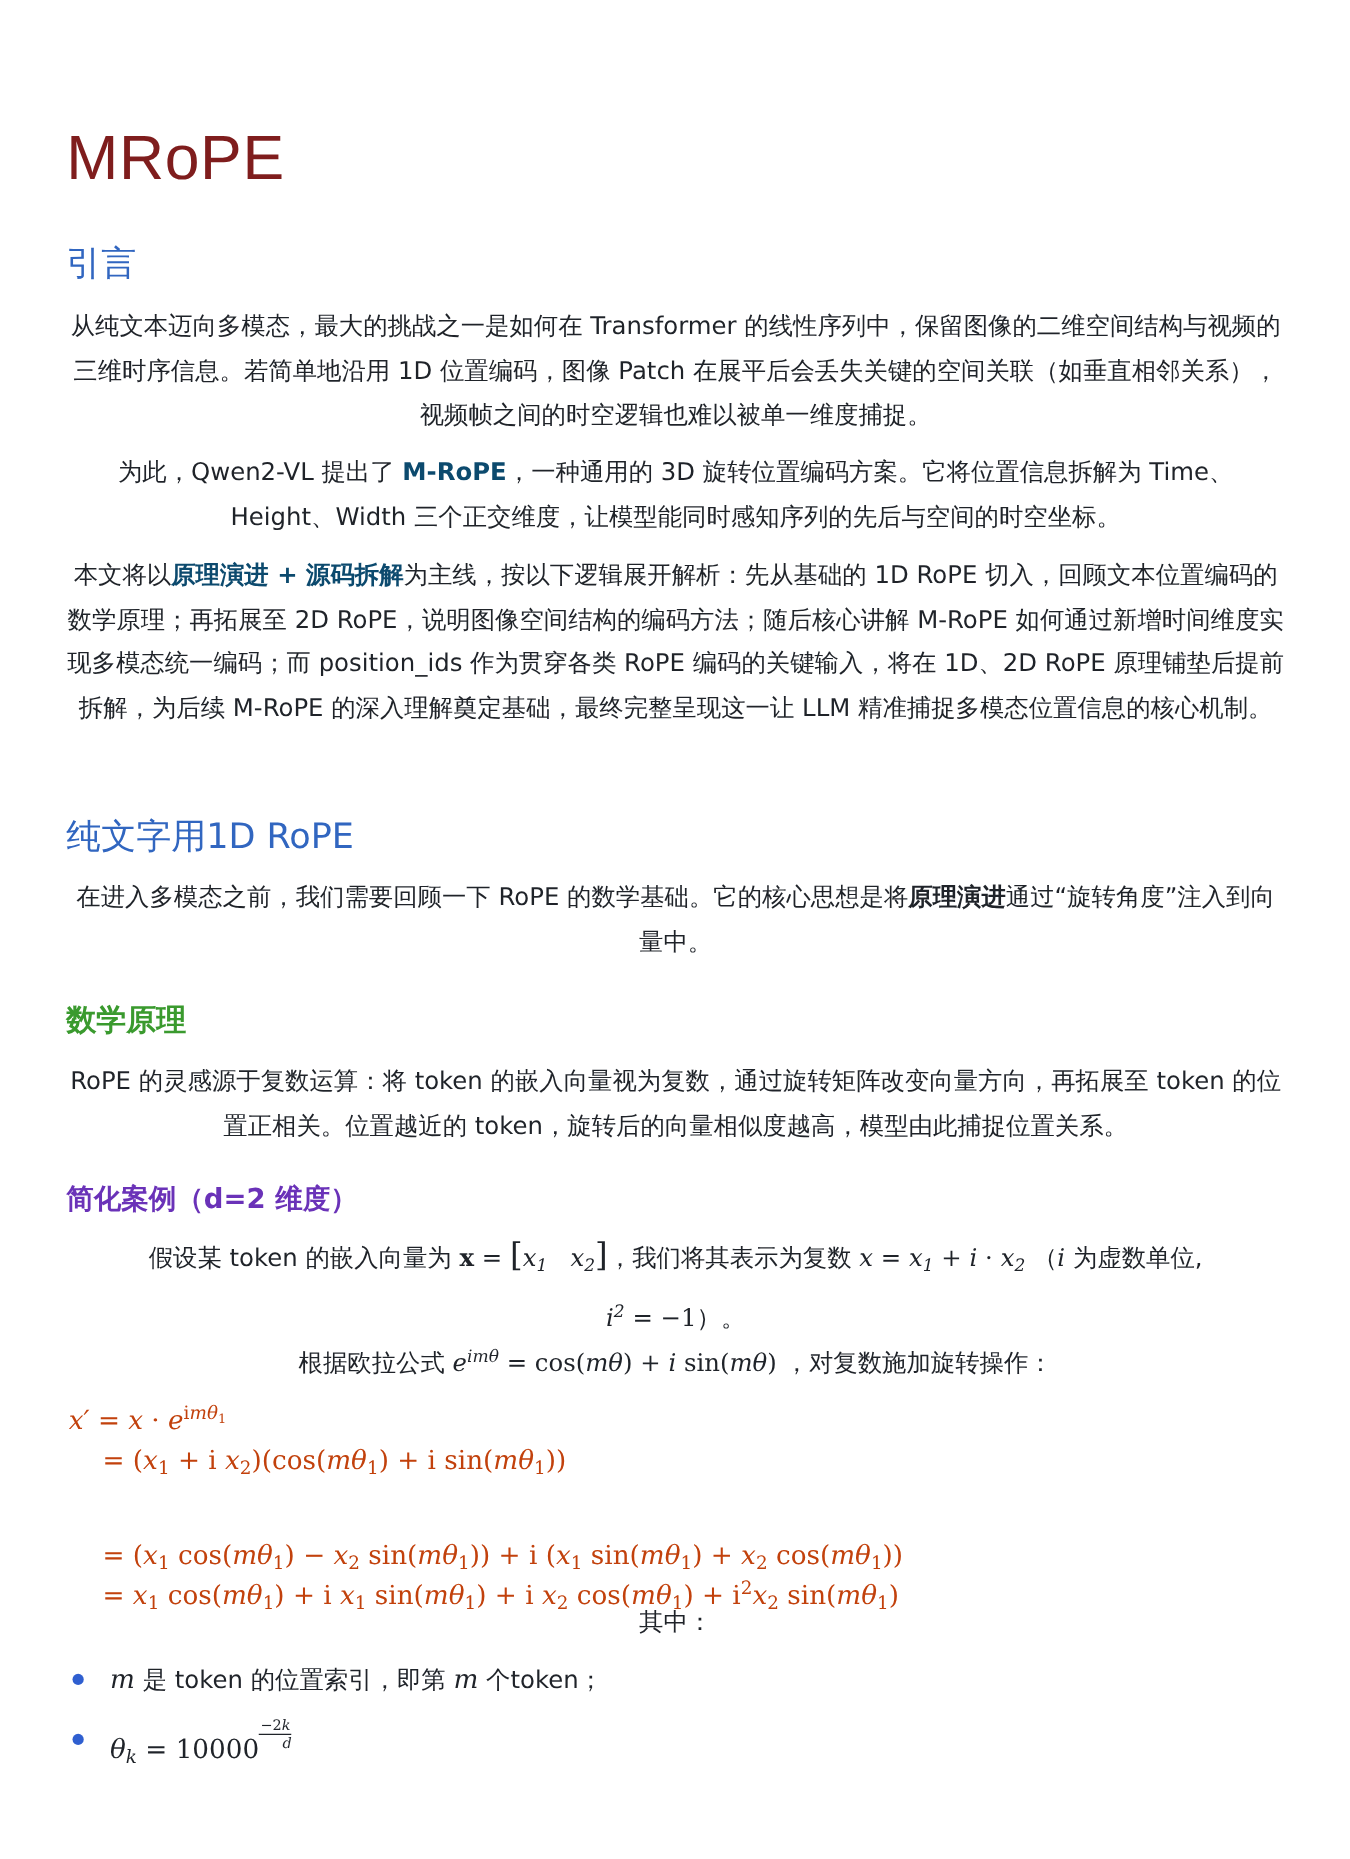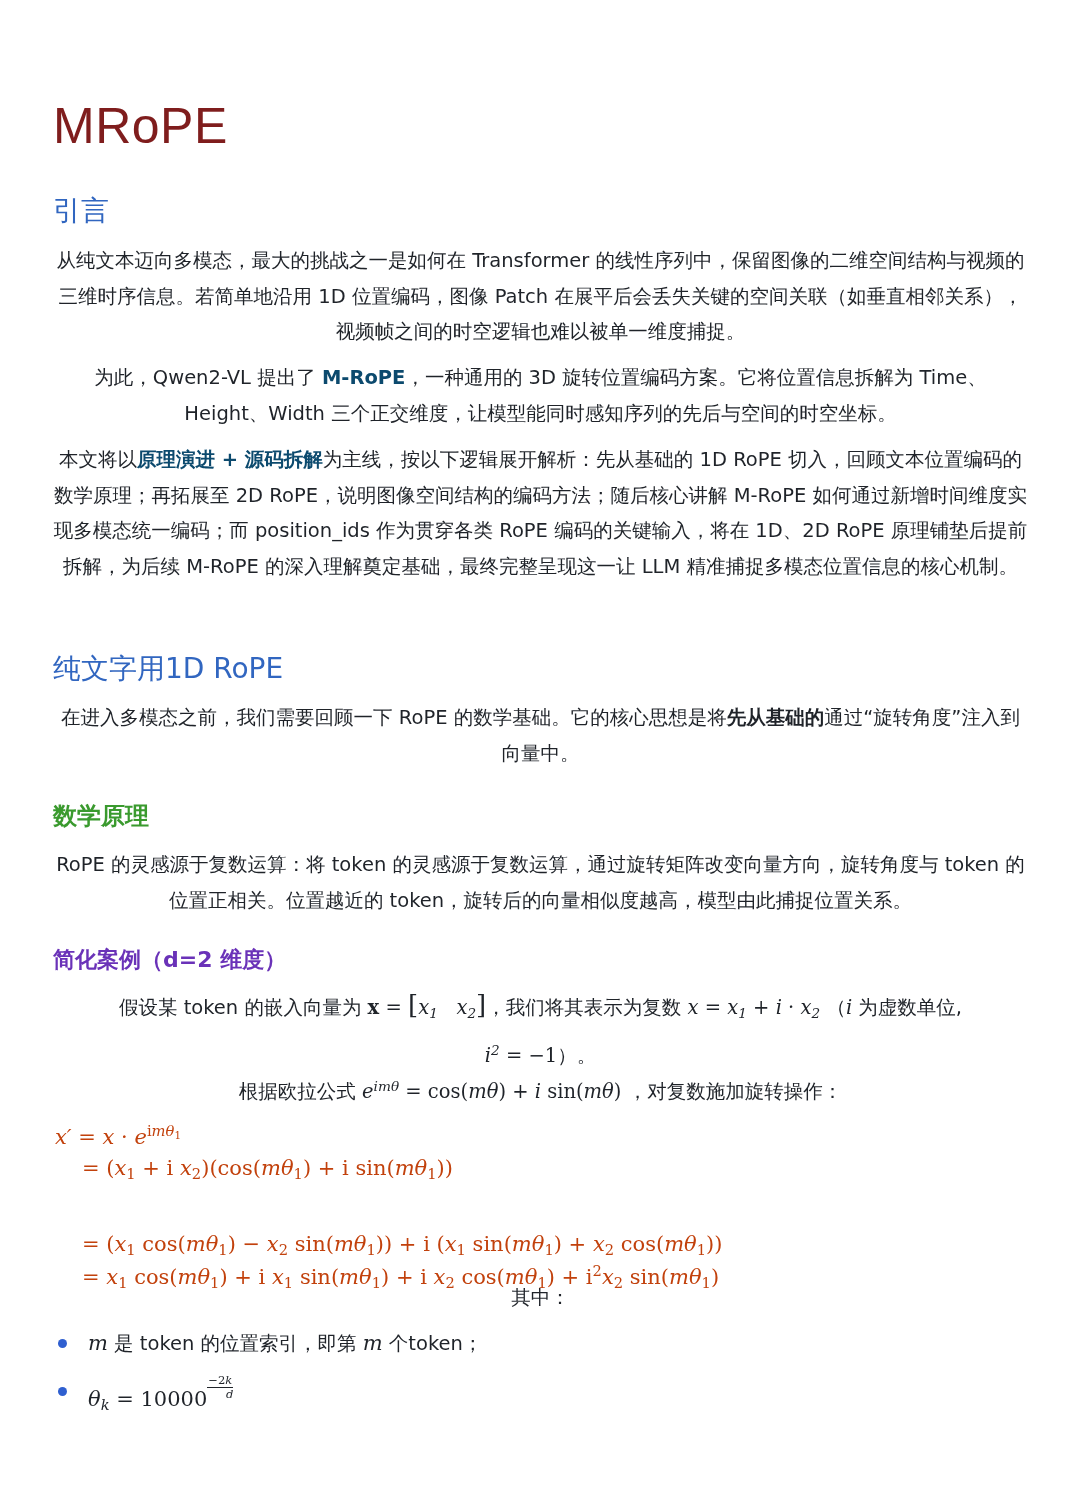--- a/index.html
+++ b/index.html
@@ -63,25 +63,25 @@
   <h2 class="h2" style="top:193px;">引言</h2>
 
   <p class="p" style="top:243px;">从纯文本迈向多模态，最大的挑战之一是如何在 Transformer 的线性序列中，保留图像的二维空间结构与视频的三维时序信息。若简单地沿用 1D 位置编码，图像 Patch 在展平后会丢失关键的空间关联（如垂直相邻关系），视频帧之间的时空逻辑也难以被单一维度捕捉。</p>
 
   <p class="p" style="top:360px;"><span>为此，Qwen2-VL 提出了 </span><span class="green">M-RoPE</span><span>，一种通用的 3D 旋转位置编码方案。它将位置信息拆解为 Time、Height、Width 三个正交维度，让模型能同时感知序列的先后与空间的时空坐标。</span></p>
 
   <p class="p" style="top:442px;"><span>本文将以</span><span class="green">原理演进 + 源码拆解</span><span>为主线，按以下逻辑展开解析：先从基础的 1D RoPE 切入，回顾文本位置编码的数学原理；再拓展至 2D RoPE，说明图像空间结构的编码方法；随后核心讲解 M-RoPE 如何通过新增时间维度实现多模态统一编码；而 position_ids 作为贯穿各类 RoPE 编码的关键输入，将在 1D、2D RoPE 原理铺垫后提前拆解，为后续 M-RoPE 的深入理解奠定基础，最终完整呈现这一让 LLM 精准捕捉多模态位置信息的核心机制。</span></p>
 
   <h2 class="h2" style="top:651px;">纯文字用1D RoPE</h2>
 
-  <p class="p" style="top:700px;"><span>在进入多模态之前，我们需要回顾一下 RoPE 的数学基础。它的核心思想是将</span><span class="bold">先从基础的</span><span>通过“旋转角度”注入到向量中。</span></p>
+  <p class="p" style="top:700px;"><span>在进入多模态之前，我们需要回顾一下 RoPE 的数学基础。它的核心思想是将</span><span class="bold">原理演进</span><span>通过“旋转角度”注入到向量中。</span></p>
 
   <h3 class="h3" style="top:800px;">数学原理</h3>
 
-  <p class="p" style="top:847px;">RoPE 的灵感源于复数运算：将 token 的灵感源于复数运算，通过旋转矩阵改变向量方向，旋转角度与 token 的位置正相关。位置越近的 token，旋转后的向量相似度越高，模型由此捕捉位置关系。</p>
+  <p class="p" style="top:847px;">RoPE 的灵感源于复数运算：将 token 的嵌入向量视为复数，通过旋转矩阵改变向量方向，再拓展至 token 的位置正相关。位置越近的 token，旋转后的向量相似度越高，模型由此捕捉位置关系。</p>
 
   <h4 class="h4" style="top:945px;text-align:center;">简化案例（d=2 维度）</h4>
 
   <p class="p" style="top:987px; line-height:36px;"><span>假设某 token 的嵌入向量为 </span><span class="mathr bold">x</span><span class="mathr"> = </span><span class="mathr" style="font-size:26px;">[</span><span class="math">x<sub>1</sub>&nbsp;&nbsp;&nbsp;x<sub>2</sub></span><span class="mathr" style="font-size:26px;">]</span><span>，我们将其表示为复数 </span><span class="math">x</span><span class="mathr"> = </span><span class="math">x<sub>1</sub></span><span class="mathr"> + </span><span class="math">i</span><span class="mathr"> · </span><span class="math">x<sub>2</sub></span> <span>（</span><span class="math">i</span><span> 为虚数单位,</span><br><span class="math">i<sup>2</sup></span><span class="mathr"> = −1</span><span>）。</span></p>
 
   <p class="p" style="top:1068px;"><span>根据欧拉公式 </span><span class="math">e<sup>imθ</sup></span><span class="mathr"> = cos(<i>mθ</i>) + <i>i</i> sin(<i>mθ</i>) </span><span>，对复数施加旋转操作：</span></p>
 
   <div class="eq" style="top:1112px;"><i>x′</i> = <i>x</i> · <i>e</i><sup>i<i>mθ</i><sub>1</sub></sup></div>
   <div class="eq" style="top:1149px; left:82px;">= (<i>x</i><sub>1</sub> + i <i>x</i><sub>2</sub>)(cos(<i>mθ</i><sub>1</sub>) + i sin(<i>mθ</i><sub>1</sub>))</div>
   <div class="eq" style="top:1252px; left:82px;">= <i>x</i><sub>1</sub> cos(<i>mθ</i><sub>1</sub>) + i <i>x</i><sub>1</sub> sin(<i>mθ</i><sub>1</sub>) + i <i>x</i><sub>2</sub> cos(<i>mθ</i><sub>1</sub>) + i<sup>2</sup><i>x</i><sub>2</sub> sin(<i>mθ</i><sub>1</sub>)</div>

